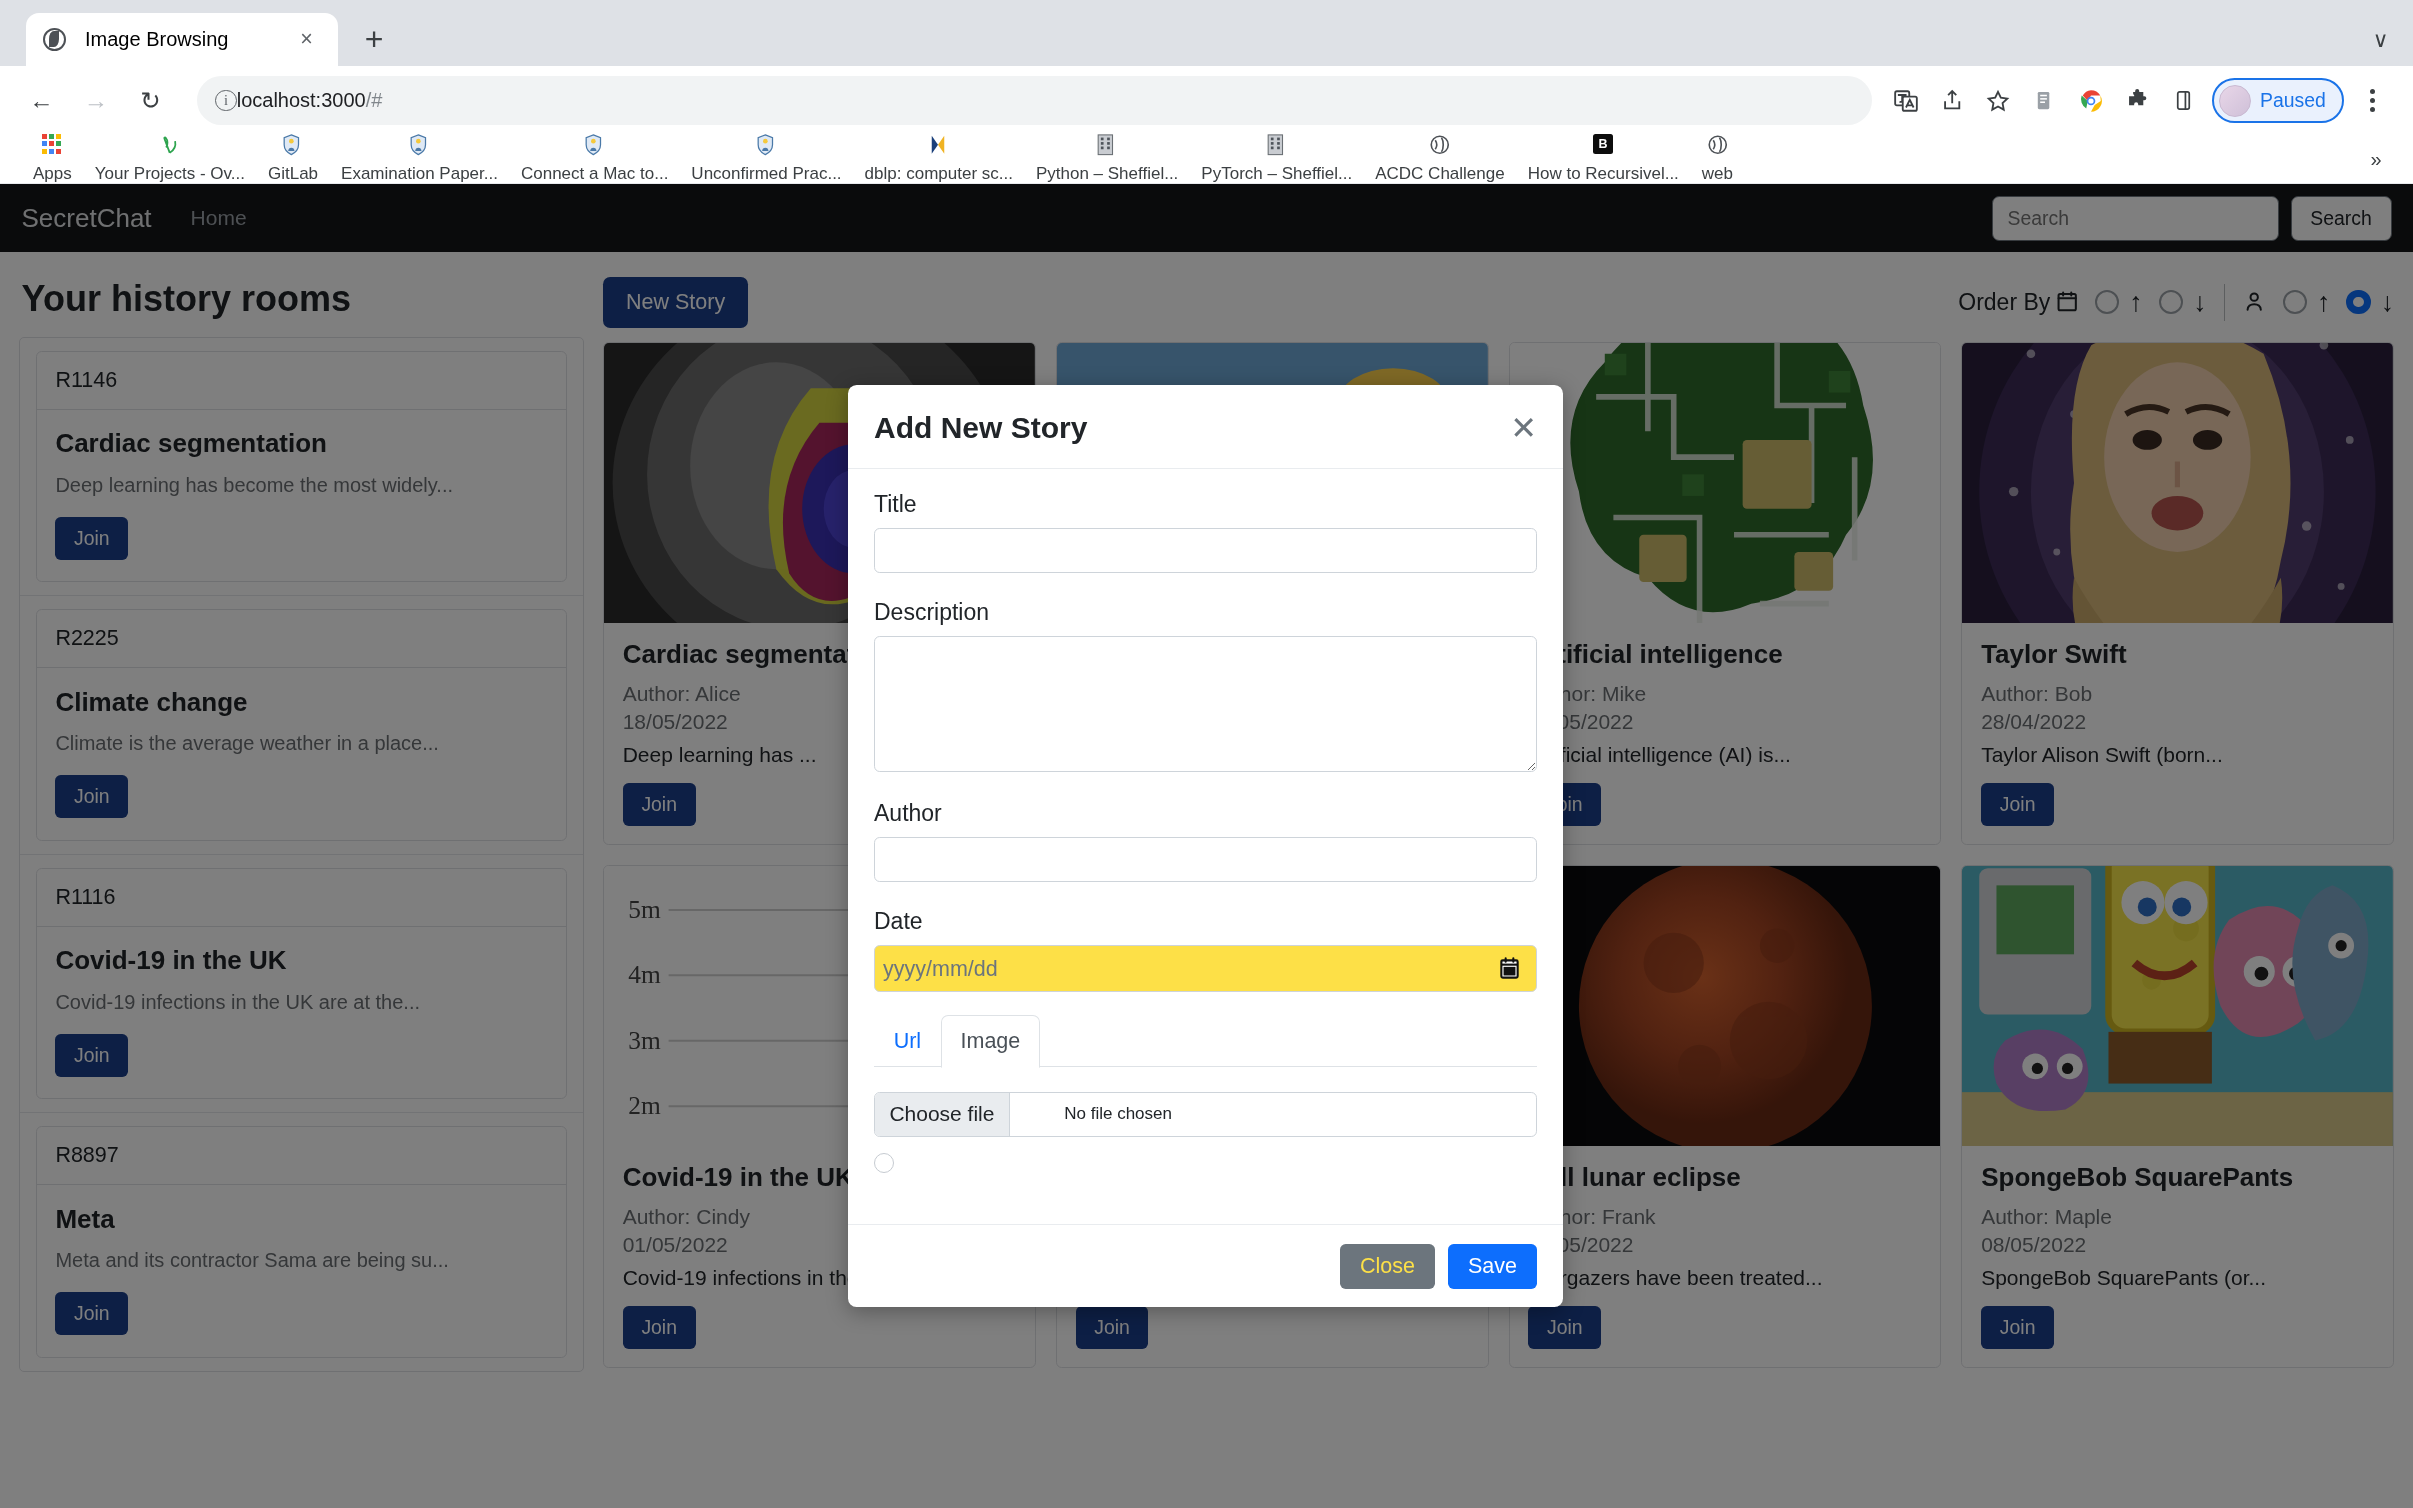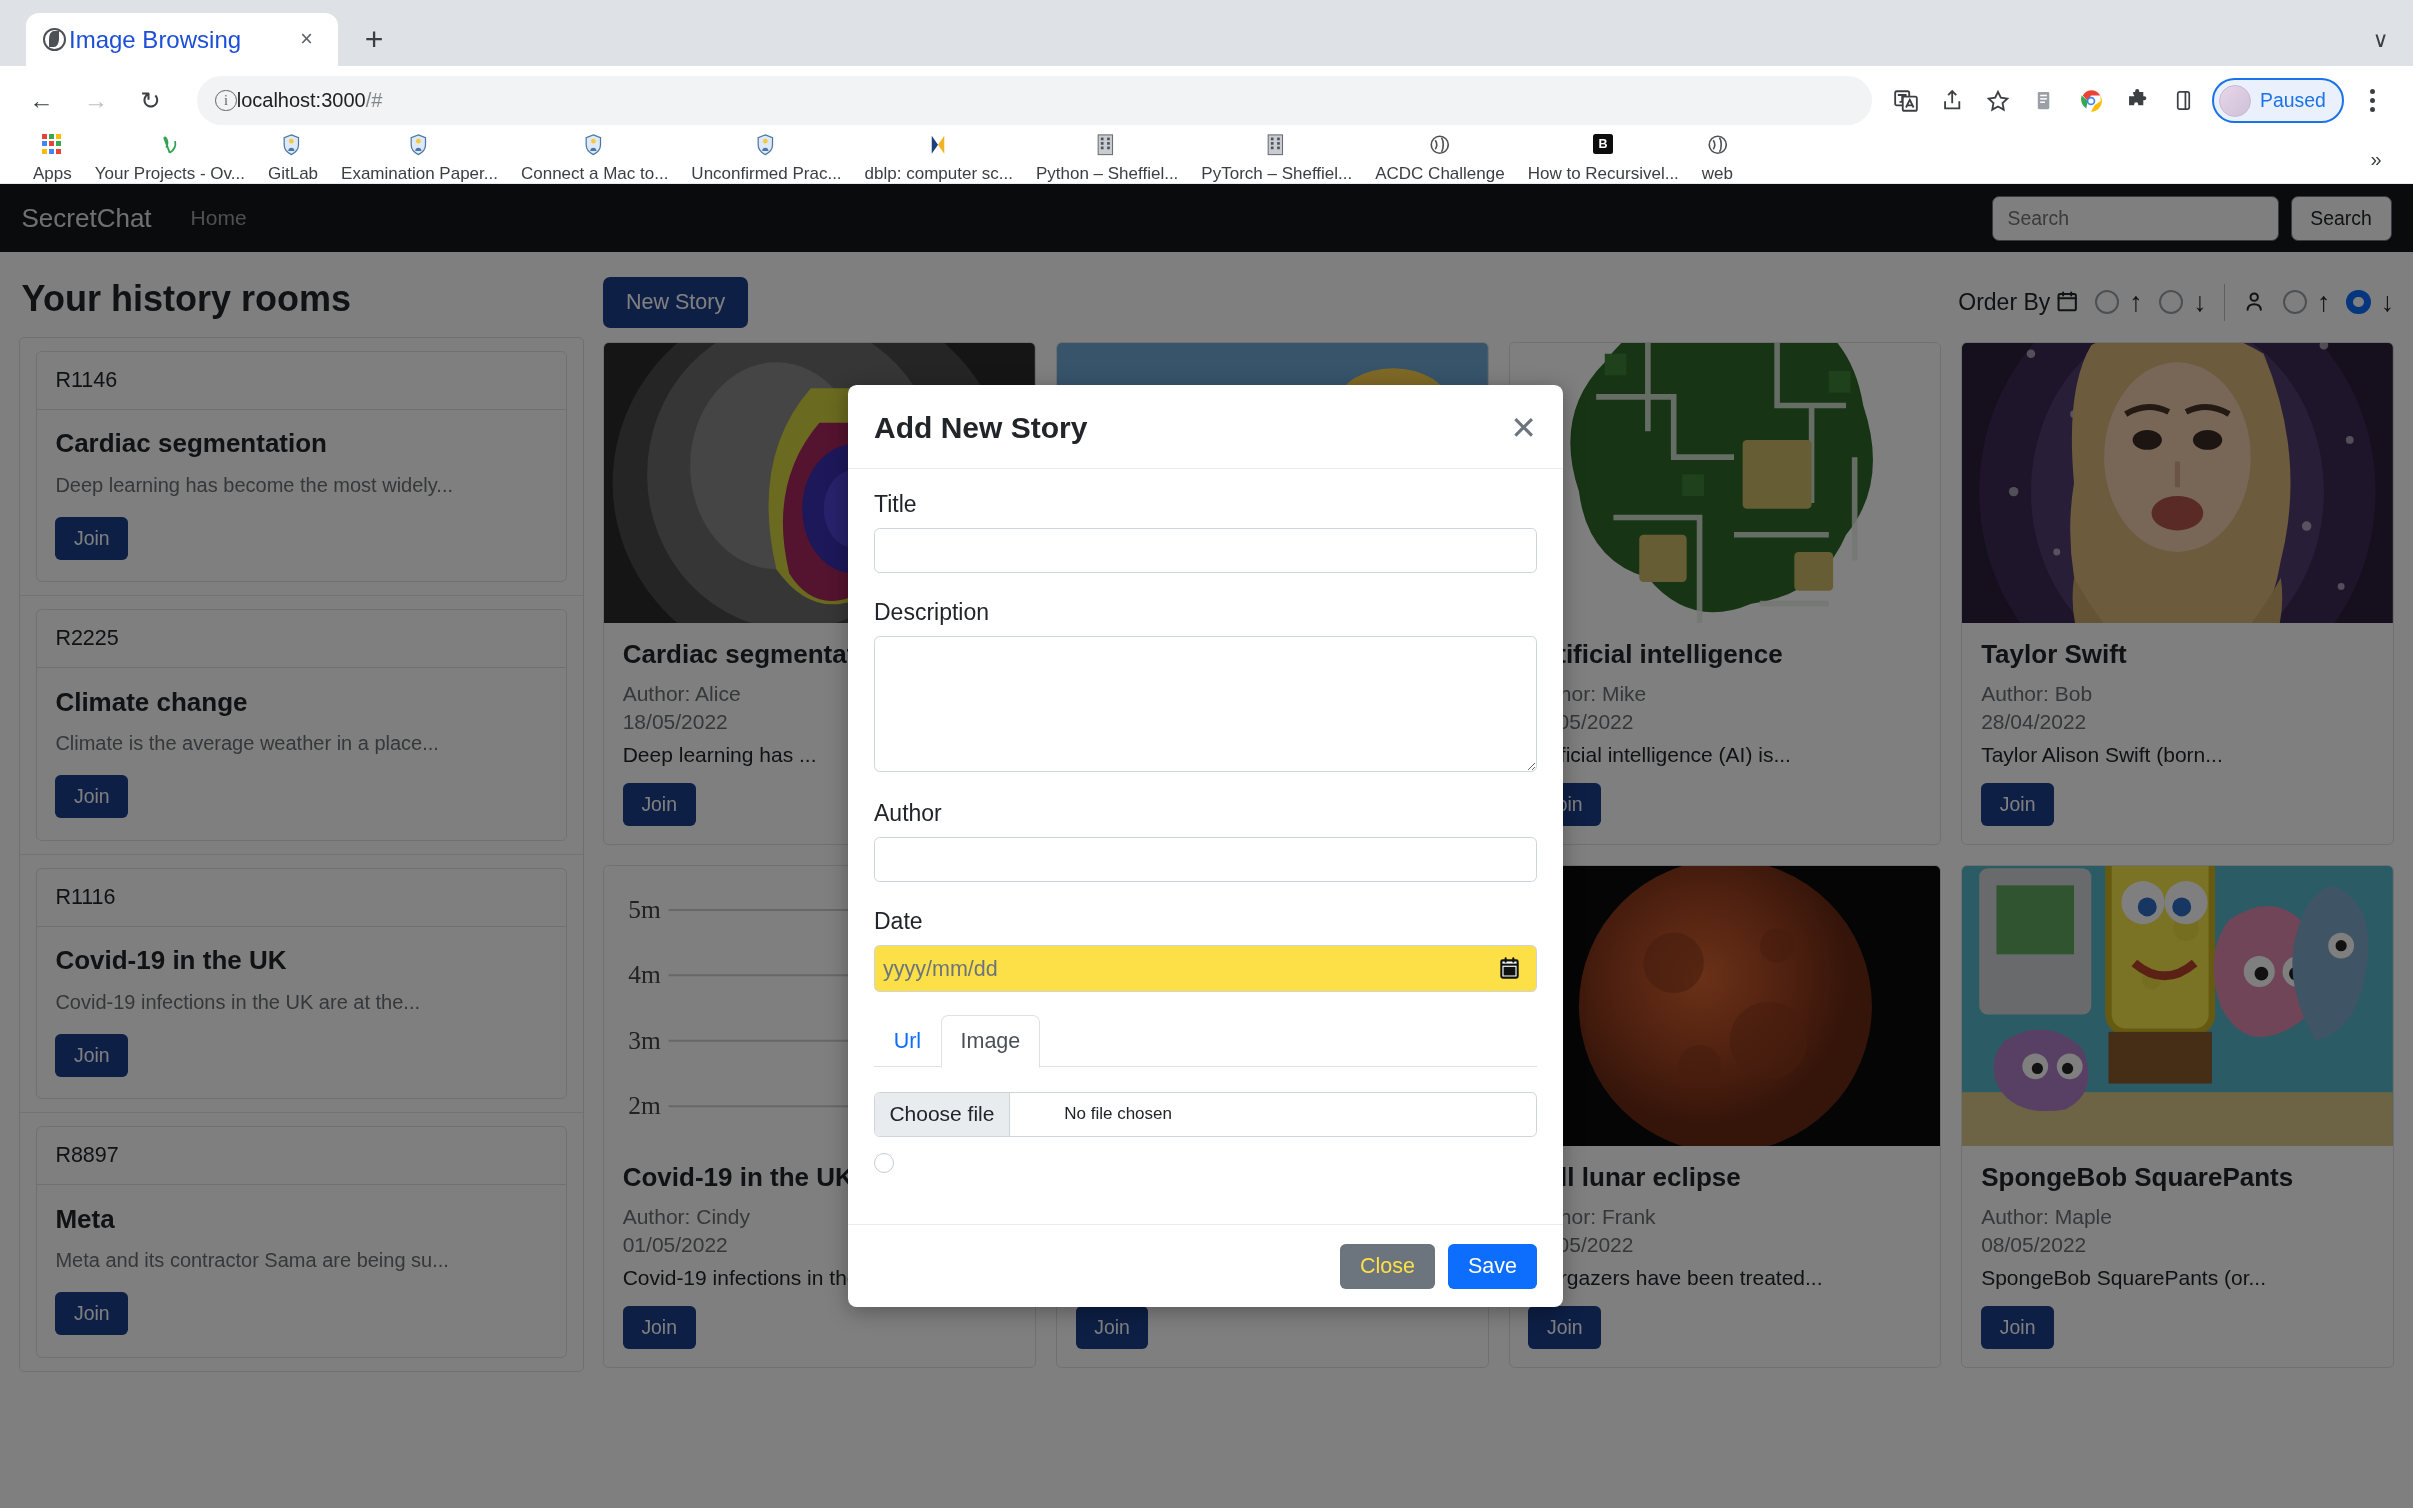--- a/index.html
+++ b/index.html
@@ -28,21 +28,21 @@
     width: 23px; height: 23px; border-radius: 50%;
     border: 2.2px solid #4d5156; flex: none; position: relative;
     background: #fff;
   }
   .tab-favicon::after {
     content: ""; position: absolute; left: 3.6px; top: 1.4px;
     width: 10px; height: 16px; background: #4d5156;
     border-radius: 50% 0 50% 0;
   }
   .tab-title {
-    margin-left: 3px; font-size: 24px; color: #1d4ed8;
+    margin-left: 19px; font-size: 20px; color: #000000;
     white-space: nowrap; overflow: hidden; flex: 1;
   }
   .tab-close {
     font-size: 21.5px; color: #5f6368; margin-left: 5.7px;
     width: 29px; text-align: center; cursor: pointer;
   }
   .newtab {
     margin-left: 16px; margin-bottom: 10px; font-size: 32px;
     color: #3c4043; width: 40px; text-align: center; font-weight: 300;
     line-height: 34px; cursor: pointer;

